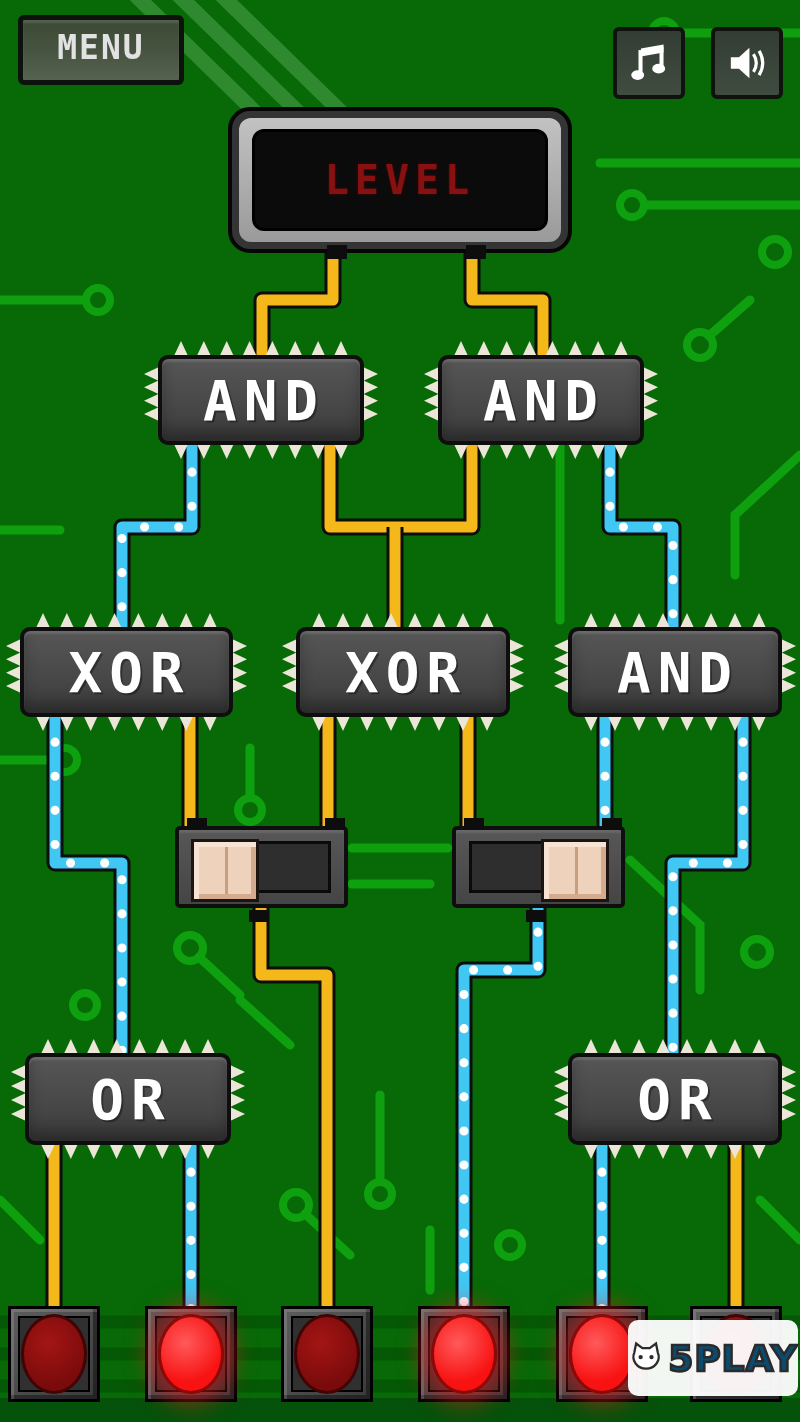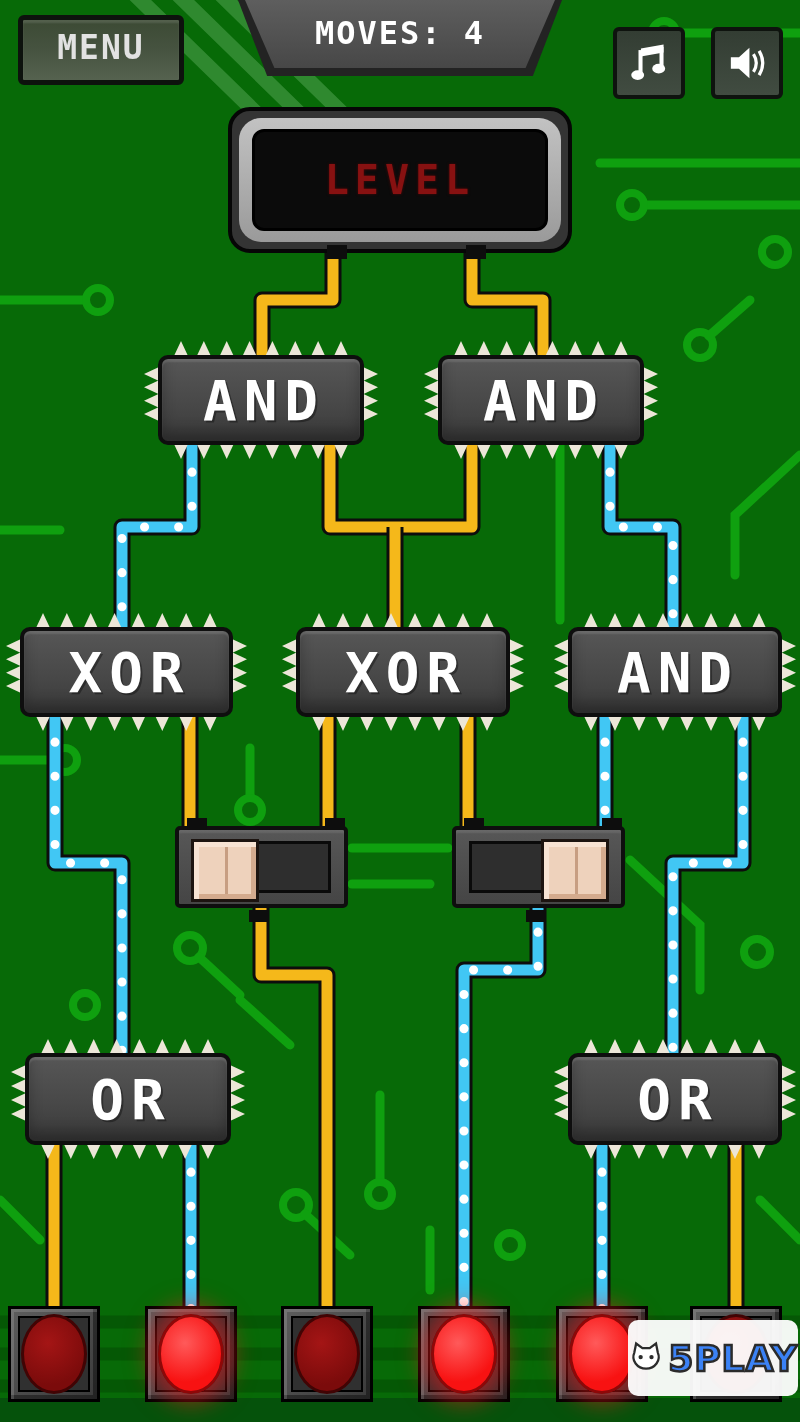--- a/index.html
+++ b/index.html
@@ -28,21 +28,21 @@
   .icon-btn{position:absolute;top:27px;width:64px;height:64px;z-index:4;
     background:linear-gradient(180deg,#333d33,#414c41);
     border:4px solid #0e130e;border-radius:6px;cursor:pointer;
     display:flex;align-items:center;justify-content:center;}
   #music-btn{left:613px;} #sound-btn{left:711px;}
 
   
   .lcd{position:absolute;left:228px;top:107px;width:344px;height:146px;z-index:3;
     background:#343434;border:4px solid #060606;border-radius:22px;padding:7px;box-sizing:border-box;}
   .lcd-bezel{width:100%;height:100%;background:linear-gradient(180deg,#c2c2c2,#9a9a9a);
-    border-radius:22px;padding:11px 13px;box-sizing:border-box;}
+    border-radius:12px;padding:11px 13px;box-sizing:border-box;}
   .lcd-screen{width:100%;height:100%;background:#0b0b0b;border:3px solid #000;border-radius:12px;
     box-sizing:border-box;display:flex;flex-direction:column;align-items:center;justify-content:center;}
   .lcd-line{color:#871111;font-size:40px;font-weight:bold;letter-spacing:6px;line-height:46px;
     text-shadow:0 0 3px #4d0808;}
   .lcd-tab{position:absolute;bottom:-10px;width:20px;height:14px;background:#0d0d0d;}
 
   
   .chip{position:absolute;z-index:3;}
   .chip-body{position:absolute;left:15px;top:15px;right:15px;bottom:15px;
     background:linear-gradient(180deg,#565656 0%,#484848 55%,#3a3a3a 100%);
@@ -81,21 +81,21 @@
   .lamp{width:60px;height:74px;border-radius:50%;}
   .lamp.off{background:radial-gradient(circle at 40% 35%,#a41515,#7b0b0b 70%);border:3px solid #410404;}
   .lamp.on{background:radial-gradient(circle at 40% 35%,#ff5a5a,#f81212 65%);border:3px solid #8e0808;
     box-shadow:0 0 24px 9px rgba(255,25,25,.55);}
 
   
   .bottom-strip{position:absolute;left:0;top:1398px;width:800px;height:24px;background:#05520b;z-index:1;}
   .watermark{position:absolute;left:628px;top:1320px;width:170px;height:76px;z-index:5;
     background:rgba(255,255,255,.95);border-radius:10px;display:flex;align-items:center;
     justify-content:center;gap:4px;}
-  .wm-text{font-family:"DejaVu Sans",sans-serif;font-weight:bold;font-size:36px;color:#3b82f6;
+  .wm-text{font-family:"DejaVu Sans",sans-serif;font-weight:bold;font-size:36px;color:#0c4a6e;
     -webkit-text-stroke:2.5px #2b2b2b;text-shadow:0 0 1px #2b2b2b;letter-spacing:1px;}
 </style>
 </head>
 <body>
 
 <div id="stage">
 
   <svg id="decor" width="800" height="1422">
     <g stroke="#0FA00F" stroke-width="9" fill="none" stroke-linecap="round">
       <line x1="680" y1="33" x2="800" y2="33"></line>
@@ -188,23 +188,20 @@
       <polyline points="191,1138 191,1316" class="w-dots"></polyline>
       <polyline points="602,1138 602,1316" class="w-out"></polyline>
       <polyline points="602,1138 602,1316" class="w-blue"></polyline>
       <polyline points="602,1138 602,1316" class="w-dots"></polyline>
       <polyline points="736,1138 736,1316" class="w-out"></polyline>
       <polyline points="736,1138 736,1316" class="w-yellow"></polyline>
     </svg>
 
   <div class="menu-btn">MENU</div>
 
-  <div class="banner">
-    <div class="banner-inner">MOVES: 4</div>
-  </div>
 
   <div class="icon-btn" id="music-btn">
     <svg width="42" height="42" viewBox="0 0 52 52">
       <polygon points="16,8 44,3 44,13 16,18" fill="#fff"></polygon>
       <rect x="13" y="10" width="5" height="30" fill="#fff"></rect>
       <rect x="39" y="6" width="5" height="26" fill="#fff"></rect>
       <ellipse cx="12" cy="41" rx="8" ry="6" fill="#fff"></ellipse>
       <ellipse cx="38" cy="33" rx="8" ry="6" fill="#fff"></ellipse>
     </svg>
   </div>

